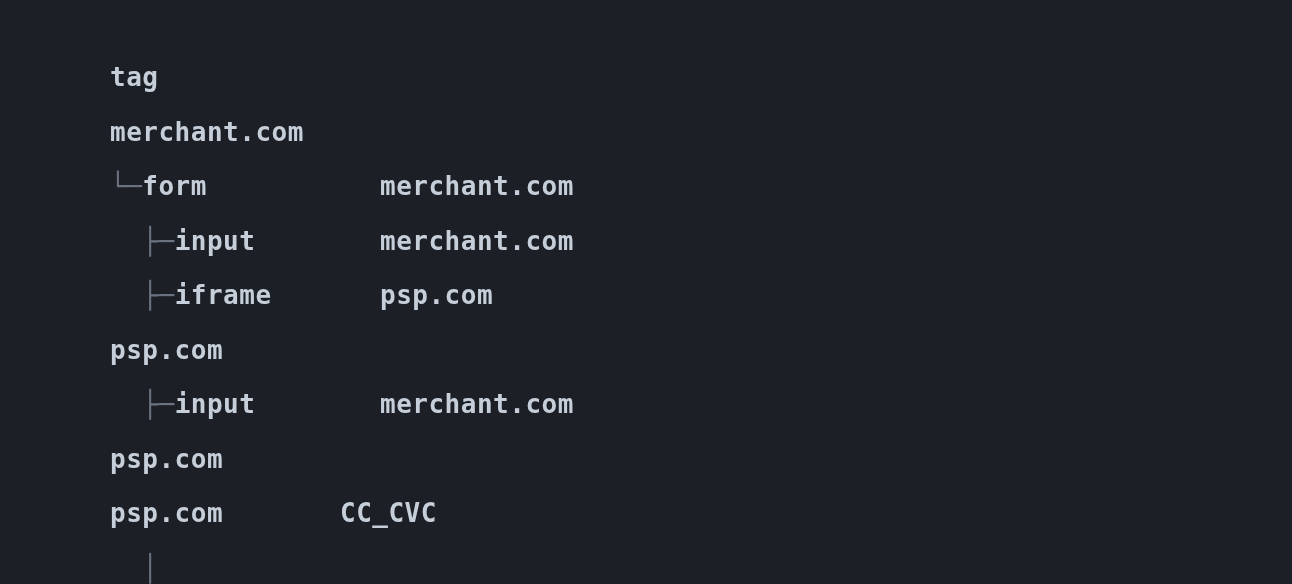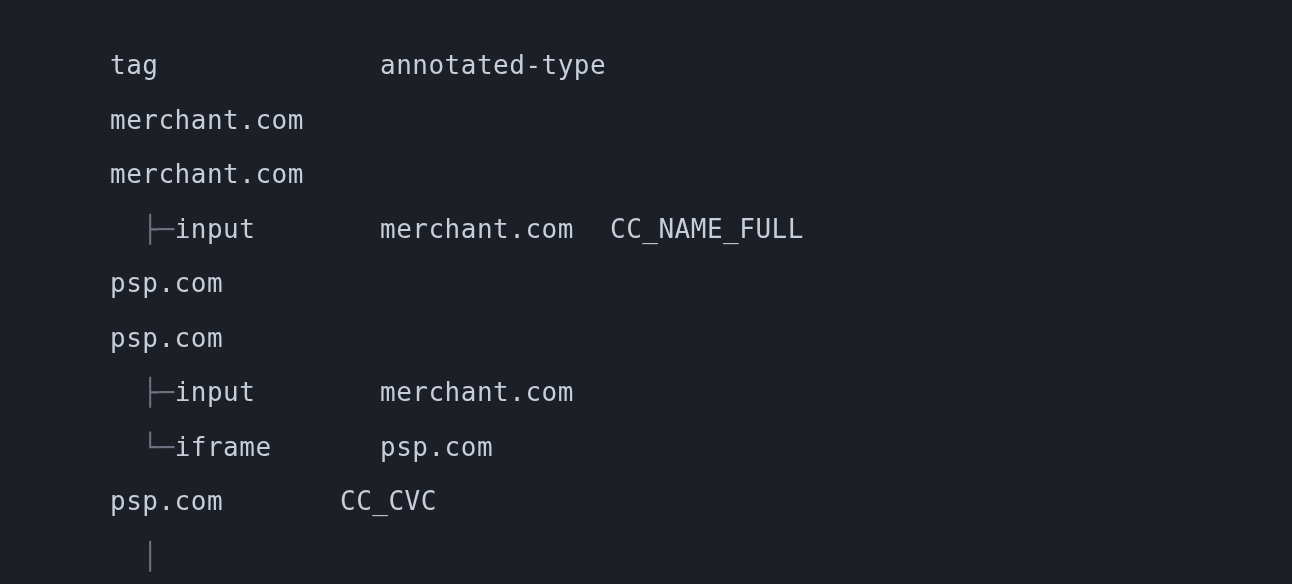--- a/index.html
+++ b/index.html
@@ -14,21 +14,23 @@
       font-size: 26px;
       padding: 50px 0 0 110px;
       width: 1292px;
       height: 584px;
       overflow: hidden;
       letter-spacing: 0.5px;
     }
     .row {
       display: flex;
       height: 54.5px;
+      align-items: center;
       white-space: pre;
+      font-weight: bold;
     }
     .col-tag {
       width: 270px;
       flex-shrink: 0;
     }
     .col-domain {
       width: 230px;
       flex-shrink: 0;
     }
     .col-type {
@@ -37,55 +39,54 @@
     .tree-glyph {
       color: #6b7280;
       display: inline-block;
     }
   </style>
 </head>
 <body>
 
 <div class="row">
   <span class="col-tag">tag</span>
-  <span class="col-type">annotated-type</span>
 </div>
 
 <div class="row">
   <span class="col-domain">merchant.com</span>
   <span class="col-type"></span>
 </div>
 
 <div class="row">
+  <span class="col-tag"><span class="tree-glyph">└─</span><span>form</span></span>
   <span class="col-domain">merchant.com</span>
   <span class="col-type"></span>
 </div>
 
 <div class="row">
   <span class="col-tag"><span class="tree-glyph">  ├─</span><span>input</span></span>
   <span class="col-domain">merchant.com</span>
-  <span class="col-type">CC_NAME_FULL</span>
 </div>
 
 <div class="row">
+  <span class="col-tag"><span class="tree-glyph">  ├─</span><span>iframe</span></span>
   <span class="col-domain">psp.com</span>
   <span class="col-type"></span>
 </div>
 
 <div class="row">
   <span class="col-domain">psp.com</span>
 </div>
 
 <div class="row">
   <span class="col-tag"><span class="tree-glyph">  ├─</span><span>input</span></span>
   <span class="col-domain">merchant.com</span>
 </div>
 
 <div class="row">
-  <span class="col-tag"><span class="tree-glyph">  └─</span><span>iframe</span></span>
   <span class="col-domain">psp.com</span>
   <span class="col-type"></span>
 </div>
 
 <div class="row">
   <span class="col-domain">psp.com</span>
   <span class="col-type">CC_CVC</span>
 </div>
 
 <div class="row">

